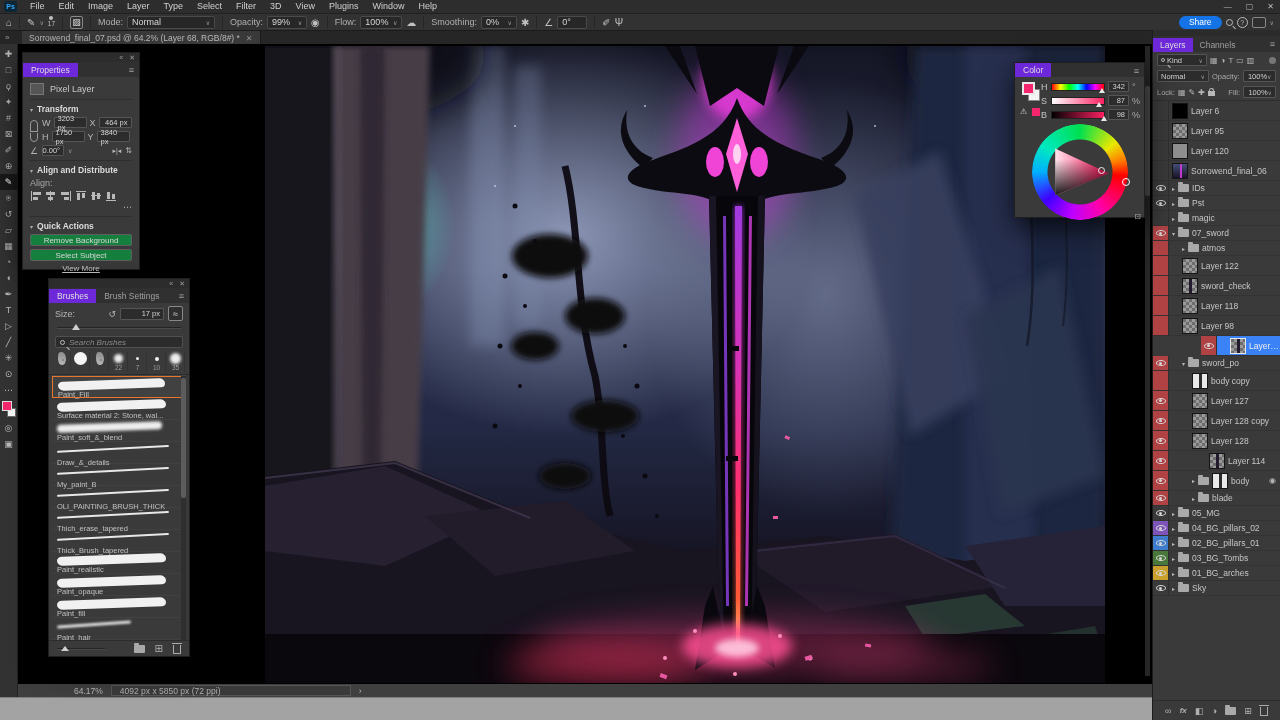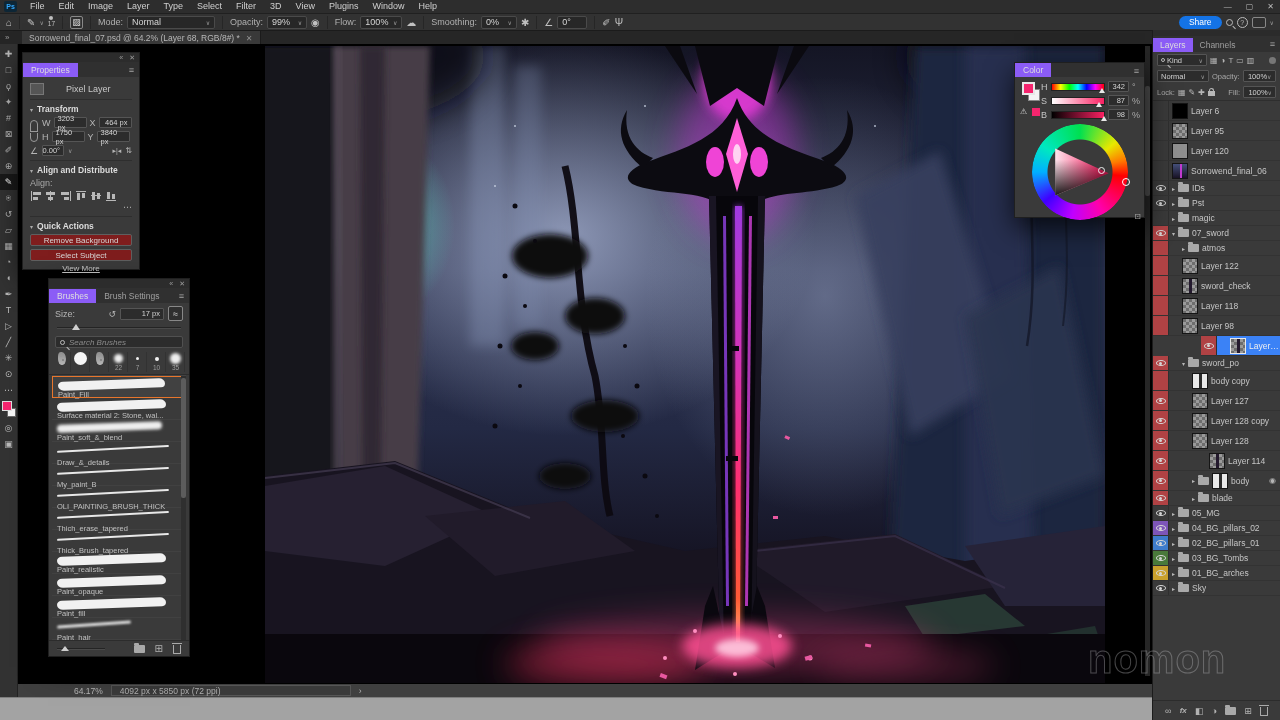--- a/index.html
+++ b/index.html
@@ -51,48 +51,48 @@
   
   .statusbar{left:18px;top:684px;width:1134px;height:13px;background:#3f3f3f;display:flex;align-items:center;gap:8px;padding-left:56px;color:#b5b5b5;font-size:8.5px;}
   .status-docinfo{border:1px solid #565656;background:#3a3a3a;height:11px;display:flex;align-items:center;padding:0 8px;min-width:240px;color:#aeaeae;}
   .bottomstrip{left:0;top:697px;width:1152px;height:23px;background:#a3a3a3;border-top:1px solid #7e7e7e;}
 
   
   .panel{background:#3a3a3a;border:1px solid #1f1f1f;box-shadow:0 10px 26px rgba(0,0,0,0.72);}
   .ptitle{height:9px;background:#2c2c2c;display:flex;justify-content:flex-end;align-items:center;gap:6px;padding:0 4px;color:#9a9a9a;font-size:7px;line-height:8px;}
   .ptabs{height:15px;background:#303030;display:flex;align-items:flex-end;color:#9f9f9f;position:relative;}
   .ptab{padding:2px 8px;font-size:8.5px;}
-  .ptab.active{background:#8b5cf6;color:#dedede;}
+  .ptab.active{background:#6d28d9;color:#dedede;}
   .pmenu{position:absolute;right:5px;top:3px;color:#a5a5a5;font-size:9px;}
   .field{background:#2c2c2c;border:1px solid #555;border-radius:1px;color:#d2d2d2;display:flex;align-items:center;justify-content:flex-end;padding:0 3px;font-size:7.5px;}
   .sec-h{display:flex;align-items:center;gap:4px;color:#dcdcdc;font-weight:bold;font-size:8.5px;}
   .sec-h .tri{font-size:6px;color:#aaa;font-weight:normal;}
   .divider{height:1px;background:#2e2e2e;margin:4px 0;}
 
   
   .panel-props{left:22px;top:52px;width:118px;height:218px;z-index:20;}
   .pp-body{padding:3px 7px;}
-  .pp-type{display:flex;align-items:center;gap:22px;margin:3px 0 4px;}
+  .pp-type{display:flex;align-items:center;gap:6px;margin:3px 0 4px;}
   .pp-type .ic{width:14px;height:12px;border:1px solid #777;background:#555;}
   .pp-grid{display:flex;gap:4px;margin:3px 0;}
   .chain{width:8px;height:22px;border:1px solid #999;border-radius:4px;position:relative;margin-top:3px;}
   .chain::after{content:"";position:absolute;left:-1px;top:10px;width:8px;height:1px;background:#3a3a3a;border-top:1px solid #999;}
   .pp-rows{flex:1;display:flex;flex-direction:column;gap:3px;}
   .pp-row{display:flex;align-items:center;gap:3px;color:#b5b5b5;}
   .pp-row .field{width:33px;height:11px;}
   .pp-angle{display:flex;align-items:center;gap:4px;margin:3px 0;color:#b5b5b5;}
   .pp-angle .field{width:22px;height:11px;}
   .ai{width:12px;height:12px;background-repeat:no-repeat;}
   .ai-l{background-image:linear-gradient(#b8b8b8,#b8b8b8),linear-gradient(#b8b8b8,#b8b8b8),linear-gradient(#b8b8b8,#b8b8b8);background-size:1px 10px,8px 3px,5px 3px;background-position:1px 1px,3px 2px,3px 7px;}
   .ai-ch{background-image:linear-gradient(#b8b8b8,#b8b8b8),linear-gradient(#b8b8b8,#b8b8b8),linear-gradient(#b8b8b8,#b8b8b8);background-size:1px 10px,9px 3px,5px 3px;background-position:5px 1px,1px 2px,3px 7px;}
   .ai-r{background-image:linear-gradient(#b8b8b8,#b8b8b8),linear-gradient(#b8b8b8,#b8b8b8),linear-gradient(#b8b8b8,#b8b8b8);background-size:1px 10px,8px 3px,5px 3px;background-position:10px 1px,1px 2px,4px 7px;}
   .ai-t{background-image:linear-gradient(#b8b8b8,#b8b8b8),linear-gradient(#b8b8b8,#b8b8b8),linear-gradient(#b8b8b8,#b8b8b8);background-size:10px 1px,3px 7px,3px 5px;background-position:1px 1px,2px 3px,7px 3px;}
   .ai-cv{background-image:linear-gradient(#b8b8b8,#b8b8b8),linear-gradient(#b8b8b8,#b8b8b8),linear-gradient(#b8b8b8,#b8b8b8);background-size:10px 1px,3px 8px,3px 6px;background-position:1px 5px,2px 2px,7px 3px;}
   .ai-b{background-image:linear-gradient(#b8b8b8,#b8b8b8),linear-gradient(#b8b8b8,#b8b8b8),linear-gradient(#b8b8b8,#b8b8b8);background-size:10px 1px,3px 7px,3px 5px;background-position:1px 10px,2px 2px,7px 4px;}
-  .qa-btn{width:100%;height:12px;background:#7f1d1d;border:1px solid #5f5f5f;border-radius:2px;color:#d8d8d8;display:flex;align-items:center;justify-content:center;font-size:8px;margin:3px 0;}
+  .qa-btn{width:100%;height:12px;background:#15803d;border:1px solid #5f5f5f;border-radius:2px;color:#d8d8d8;display:flex;align-items:center;justify-content:center;font-size:8px;margin:3px 0;}
   .view-more{display:block;text-align:center;color:#c9c9c9;text-decoration:underline;font-size:8px;margin-top:3px;}
 
   
   .panel-brushes{left:48px;top:278px;width:142px;height:379px;z-index:21;display:flex;flex-direction:column;}
   .pb-sizerow{display:flex;align-items:center;gap:4px;padding:3px 6px 0;color:#b5b5b5;}
   .pb-sizerow .field{width:44px;height:12px;}
   .pb-toggle{width:15px;height:15px;border:1px solid #888;border-radius:2px;display:flex;align-items:center;justify-content:center;color:#ddd;font-size:9px;background:#2f2f2f;}
   .pb-slider{height:10px;margin:2px 8px 0;position:relative;}
   .pb-slider .track{position:absolute;left:0;right:0;top:4px;height:2px;background:#242424;border-bottom:1px solid #4a4a4a;}
   .sl-thumb{position:absolute;top:1px;width:0;height:0;border-left:4px solid transparent;border-right:4px solid transparent;border-bottom:6px solid #cfcfcf;}
@@ -1029,16 +1029,15 @@
       <span class="fx">fx</span>
       <span>◧</span>
       <span>◑</span>
       <span class="folder"></span>
       <span>⊞</span>
       <span class="bin"></span>
     </div>
   </div>
 
   <div class="abs watermark">
-    <div class="l1">nomon</div>
   </div>
 
 </div>
 
 </body></html>

